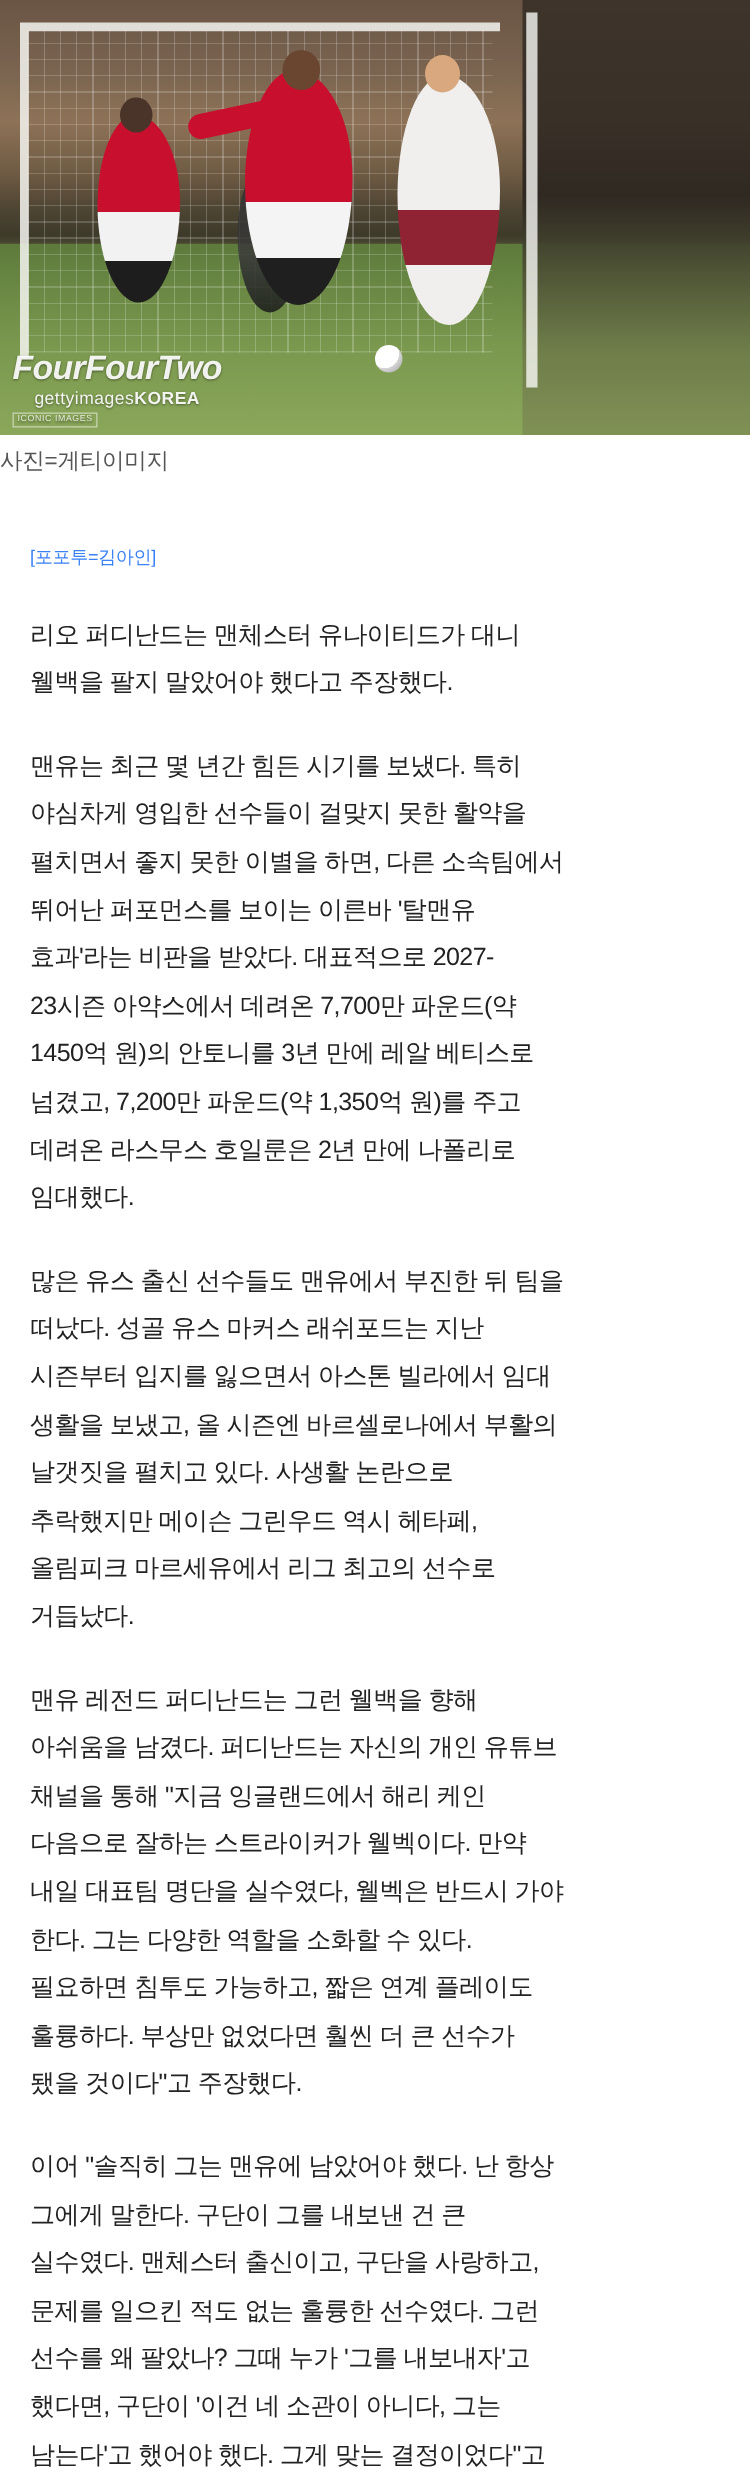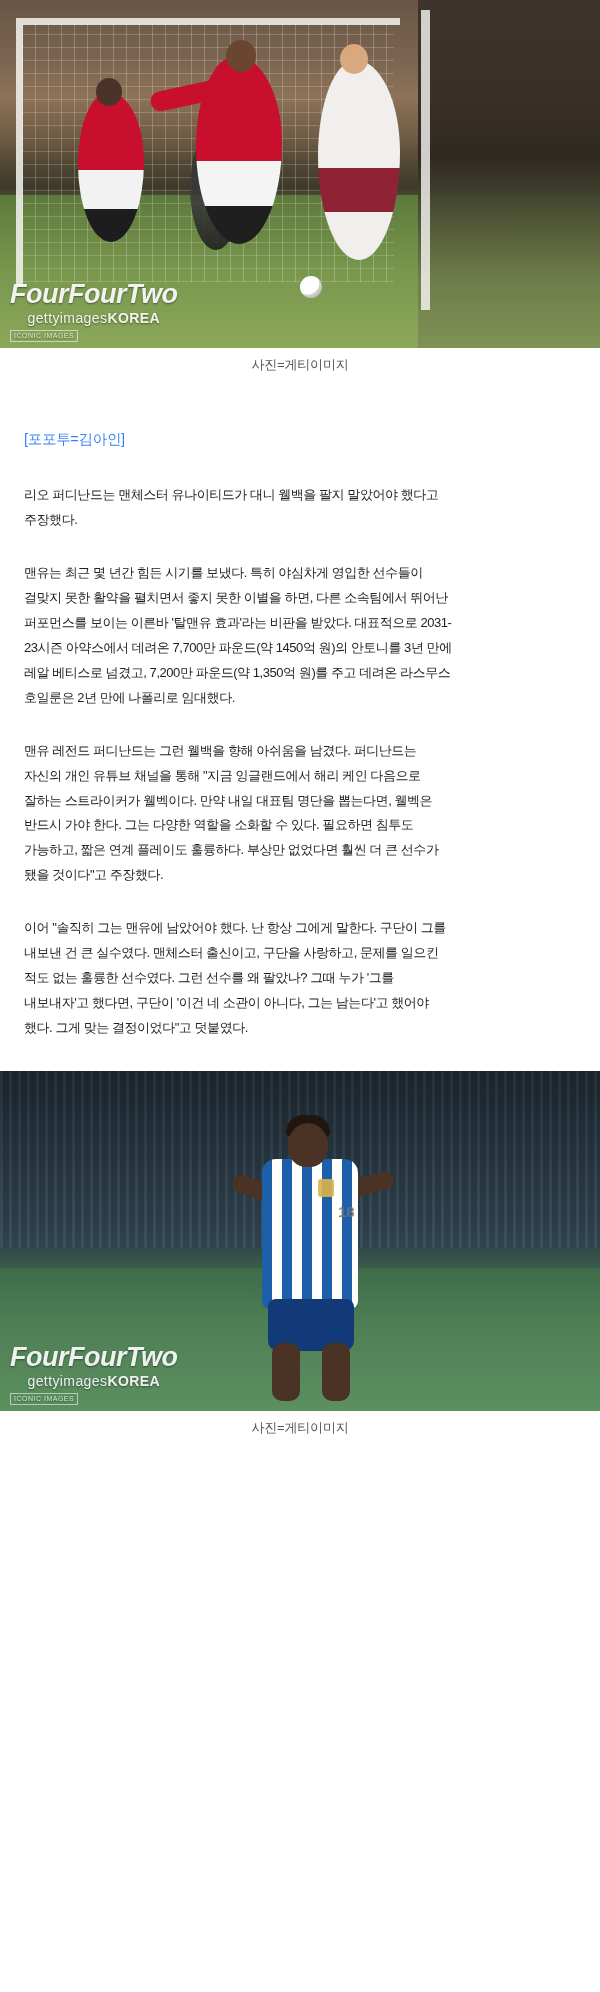--- a/index.html
+++ b/index.html
@@ -28,22 +28,22 @@
   }
   .photo {
     position: relative;
     width: 600px;
     overflow: hidden;
   }
   .photo-top { height: 348px; }
   .photo-bottom { height: 340px; }
 
   .photo-caption {
-    text-align: center;
-    font-size: 13px;
+    text-align: left;
+    font-size: 18px;
     color: #555;
     padding: 8px 0 0 0;
     letter-spacing: -0.2px;
   }
 
   
   .scene-top {
     position: absolute;
     inset: 0;
     background:
@@ -166,21 +166,21 @@
     padding: 0 24px;
     box-sizing: border-box;
   }
   .byline {
     font-size: 14.5px;
     color: #3b82f6;
     margin: 56px 0 0 0;
     letter-spacing: -0.3px;
   }
   .para {
-    font-size: 13px;
+    font-size: 20px;
     line-height: 1.92;
     color: #222;
     margin: 28px 0 0 0;
     letter-spacing: -0.45px;
     text-align: left;
     word-break: keep-all;
   }
   .para.first { margin-top: 34px; }
   .gap-bottom { height: 30px; }
 </style>
@@ -217,22 +217,23 @@
         <div class="wm-badge">ICONIC IMAGES</div>
       </div>
     </div>
     <figcaption class="photo-caption">사진=게티이미지</figcaption>
   </figure>
 
   <div class="article">
     <p class="byline">[포포투=김아인]</p>
 
     <p class="para first">리오 퍼디난드는 맨체스터 유나이티드가 대니 웰백을 팔지 말았어야 했다고 주장했다.</p>
-    <p class="para">맨유는 최근 몇 년간 힘든 시기를 보냈다. 특히 야심차게 영입한 선수들이 걸맞지 못한 활약을 펼치면서 좋지 못한 이별을 하면, 다른 소속팀에서 뛰어난 퍼포먼스를 보이는 이른바 '탈맨유 효과'라는 비판을 받았다. 대표적으로 2031-23시즌 아약스에서 데려온 7,700만 파운드(약 1450억 원)의 안토니를 3년 만에 레알 베티스로 넘겼고, 7,200만 파운드(약 1,350억 원)를 주고 데려온 라스무스 호일룬은 2년 만에 나폴리로 임대했다.</p>
-    <p class="para">맨유 레전드 퍼디난드는 그런 웰백을 향해 아쉬움을 남겼다. 퍼디난드는 자신의 개인 유튜브 채널을 통해 "지금 잉글랜드에서 해리 케인 다음으로 잘하는 스트라이커가 웰벡이다. 만약 내일 대표팀 명단을 뽑는다면, 웰벡은 반드시 가야 한다. 그는 다양한 역할을 소화할 수 있다. 필요하면 침투도 가능하고, 짧은 연계 플레이도 훌륭하다. 부상만 없었다면 훨씬 더 큰 선수가 됐을 것이다"고 주장했다.</p>
+    <p class="para">맨유는 최근 몇 년간 힘든 시기를 보냈다. 특히 야심차게 영입한 선수들이 걸맞지 못한 활약을 펼치면서 좋지 못한 이별을 하면, 다른 소속팀에서 뛰어난 퍼포먼스를 보이는 이른바 '탈맨유 효과'라는 비판을 받았다. 대표적으로 2027-23시즌 아약스에서 데려온 7,700만 파운드(약 1450억 원)의 안토니를 3년 만에 레알 베티스로 넘겼고, 7,200만 파운드(약 1,350억 원)를 주고 데려온 라스무스 호일룬은 2년 만에 나폴리로 임대했다.</p>
+    <p class="para">많은 유스 출신 선수들도 맨유에서 부진한 뒤 팀을 떠났다. 성골 유스 마커스 래쉬포드는 지난 시즌부터 입지를 잃으면서 아스톤 빌라에서 임대 생활을 보냈고, 올 시즌엔 바르셀로나에서 부활의 날갯짓을 펼치고 있다. 사생활 논란으로 추락했지만 메이슨 그린우드 역시 헤타페, 올림피크 마르세유에서 리그 최고의 선수로 거듭났다.</p>
+    <p class="para">맨유 레전드 퍼디난드는 그런 웰백을 향해 아쉬움을 남겼다. 퍼디난드는 자신의 개인 유튜브 채널을 통해 "지금 잉글랜드에서 해리 케인 다음으로 잘하는 스트라이커가 웰벡이다. 만약 내일 대표팀 명단을 실수였다, 웰벡은 반드시 가야 한다. 그는 다양한 역할을 소화할 수 있다. 필요하면 침투도 가능하고, 짧은 연계 플레이도 훌륭하다. 부상만 없었다면 훨씬 더 큰 선수가 됐을 것이다"고 주장했다.</p>
     <p class="para">이어 "솔직히 그는 맨유에 남았어야 했다. 난 항상 그에게 말한다. 구단이 그를 내보낸 건 큰 실수였다. 맨체스터 출신이고, 구단을 사랑하고, 문제를 일으킨 적도 없는 훌륭한 선수였다. 그런 선수를 왜 팔았나? 그때 누가 '그를 내보내자'고 했다면, 구단이 '이건 네 소관이 아니다, 그는 남는다'고 했어야 했다. 그게 맞는 결정이었다"고 덧붙였다.</p>
   </div>
 
   <div class="gap-bottom"></div>
 
   <figure class="figure">
     <div class="photo photo-bottom">
       <div class="scene-bottom"></div>
       <div class="crowd-bottom"></div>
       <div class="pitch-bottom"></div>

